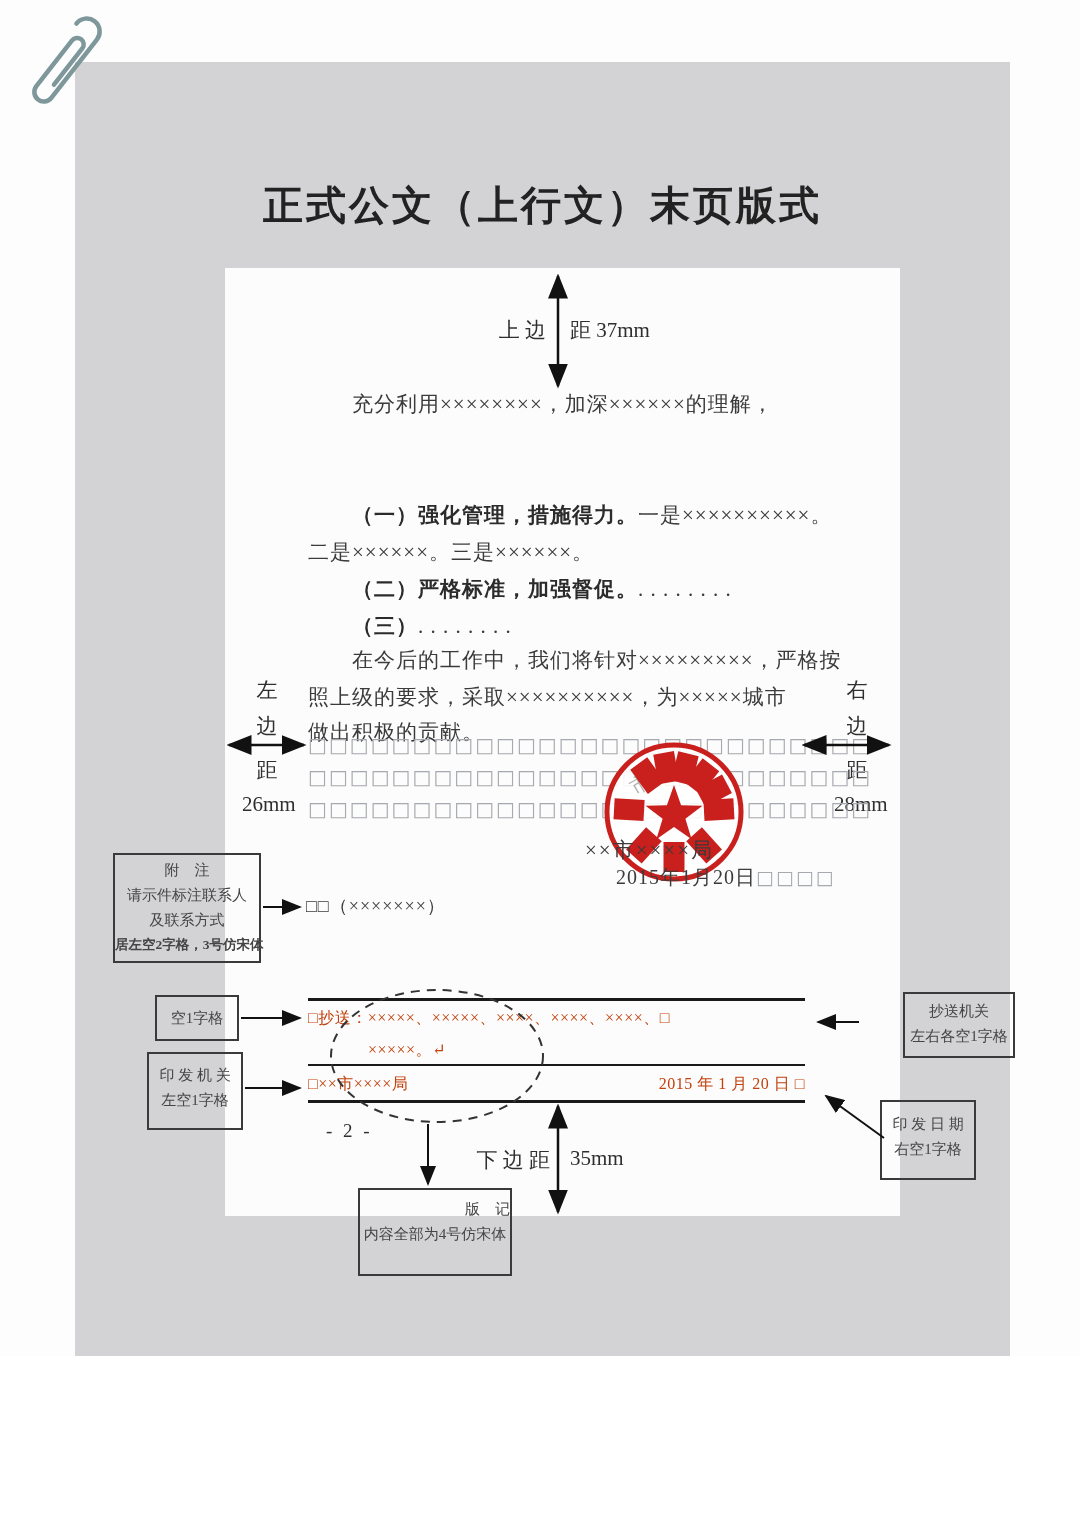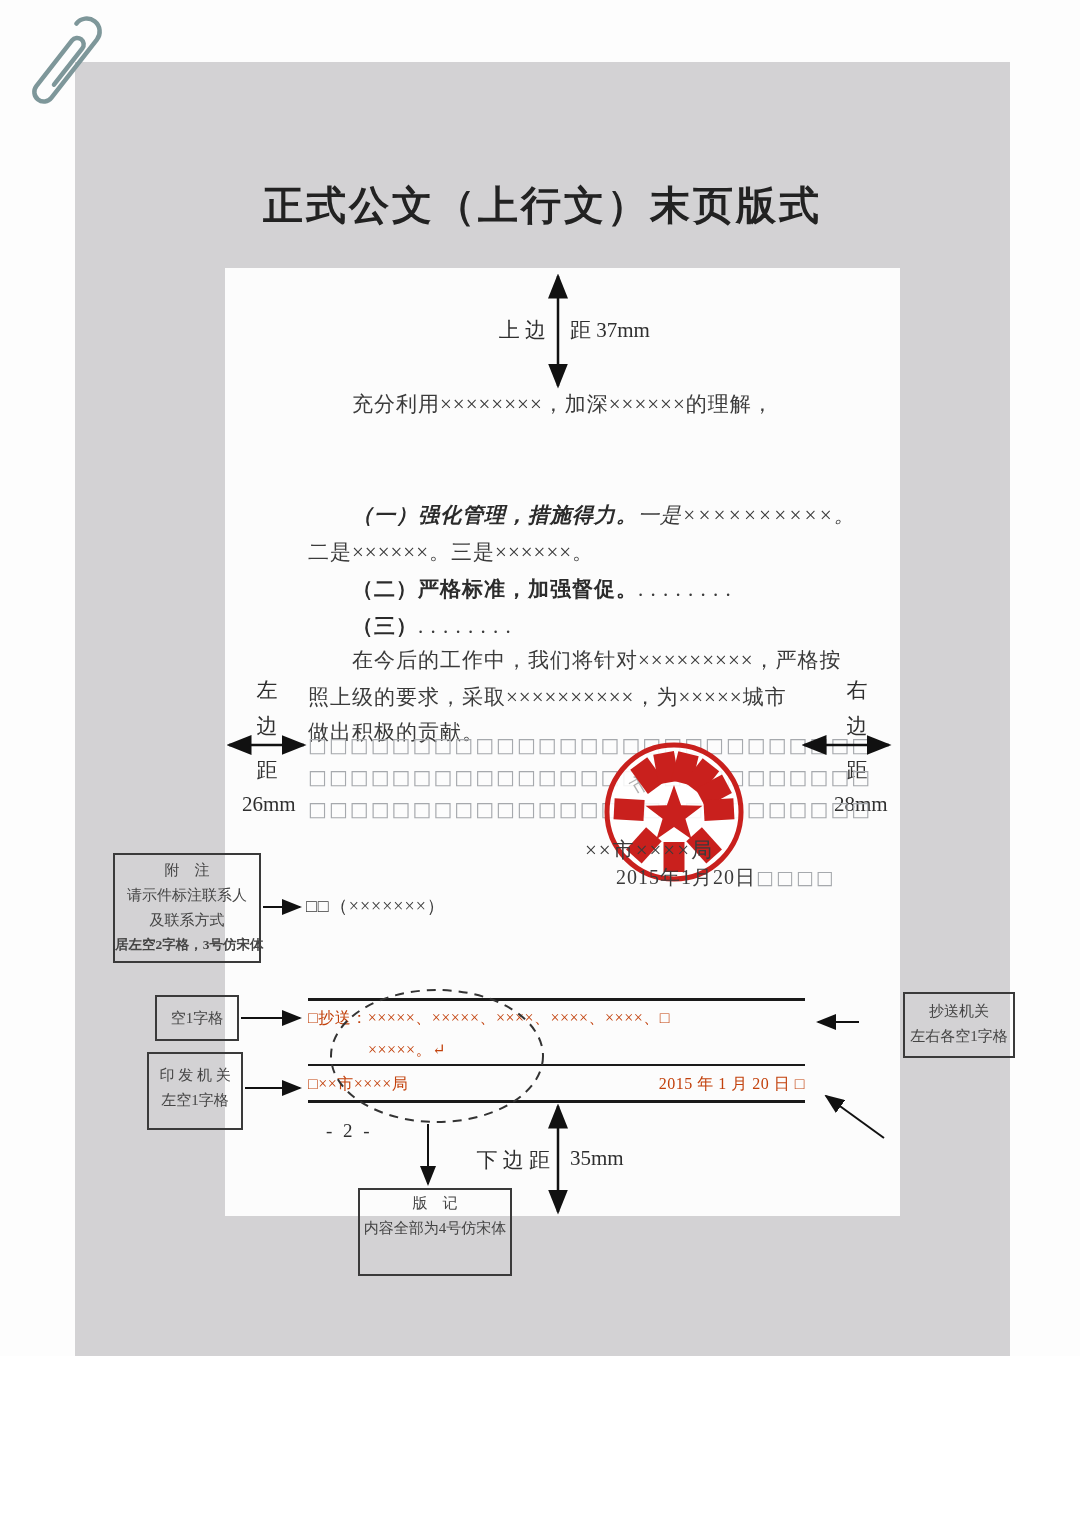--- a/index.html
+++ b/index.html
@@ -41,21 +41,21 @@
   </svg>
 
   <div class="abs title" style="left:75px;top:178px;width:935px;">正式公文（上行文）末页版式</div>
 
   <div class="abs page" style="left:225px;top:268px;width:675px;height:948px;"></div>
 
   <div class="abs mlabel" style="left:436px;top:316px;width:110px;text-align:right;">上 边</div>
   <div class="abs mlabel" style="left:570px;top:316px;">距 37mm</div>
 
   <div class="abs bl indent" style="left:308px;top:390px;">充分利用××××××××，加深××××××的理解，</div>
-  <div class="abs bl indent" style="left:308px;top:501px;font-style:italic;"><span class="bold">（一）强化管理，措施得力。</span><span>一是××××××××××。</span></div>
+  <div class="abs bl indent" style="left:308px;top:501px;"><span class="bold">（一）强化管理，措施得力。</span><span>一是××××××××××。</span></div>
   <div class="abs bl" style="left:308px;top:538px;">二是××××××。三是××××××。</div>
   <div class="abs bl indent" style="left:308px;top:575px;"><span class="bold">（二）严格标准，加强督促。</span><span>. . . . . . . .</span></div>
   <div class="abs bl indent" style="left:308px;top:612px;"><span class="bold">（三）</span><span>. . . . . . . .</span></div>
   <div class="abs bl indent" style="left:308px;top:646px;">在今后的工作中，我们将针对×××××××××，严格按</div>
   <div class="abs bl" style="left:308px;top:683px;">照上级的要求，采取××××××××××，为×××××城市</div>
   <div class="abs bl" style="left:308px;top:718px;">做出积极的贡献。</div>
 
   <div class="abs vchar" style="left:254px;top:676px;">左</div>
   <div class="abs vchar" style="left:254px;top:712px;">边</div>
   <div class="abs vchar" style="left:254px;top:756px;">距</div>
@@ -120,23 +120,27 @@
   <div class="abs callout" style="left:147px;top:1052px;width:96px;height:78px;">
     <div class="cl" style="margin-top:12px;">印 发 机 关</div>
     <div class="cl">左空1字格</div>
   </div>
 
   <div class="abs callout" style="left:903px;top:992px;width:112px;height:66px;">
     <div class="cl" style="margin-top:8px;">抄送机关</div>
     <div class="cl">左右各空1字格</div>
   </div>
 
+  <div class="abs callout" style="left:880px;top:1100px;width:96px;height:80px;">
+    <div class="cl" style="margin-top:13px;">印 发 日 期</div>
+    <div class="cl">右空1字格</div>
+  </div>
 
   <div class="abs callout" style="left:358px;top:1188px;width:154px;height:88px;">
-    <div class="cl" style="margin-top:4px;">版　记</div>
+    <div class="cl" style="margin-top:10px;text-align:right;">版　记</div>
     <div class="cl">内容全部为4号仿宋体</div>
   </div>
 
   <svg class="abs overlay" style="left:0;top:0;" width="1080" height="1530" viewBox="0 0 1080 1530">
     <defs>
       <marker id="ah" markerWidth="10" markerHeight="8" refX="9" refY="4" orient="auto">
           <polygon points="0,0 10,4 0,8" fill="#111"></polygon>
         </marker>
       <marker id="ahs" markerWidth="10" markerHeight="8" refX="9" refY="4" orient="auto-start-reverse">
           <polygon points="0,0 10,4 0,8" fill="#111"></polygon>

